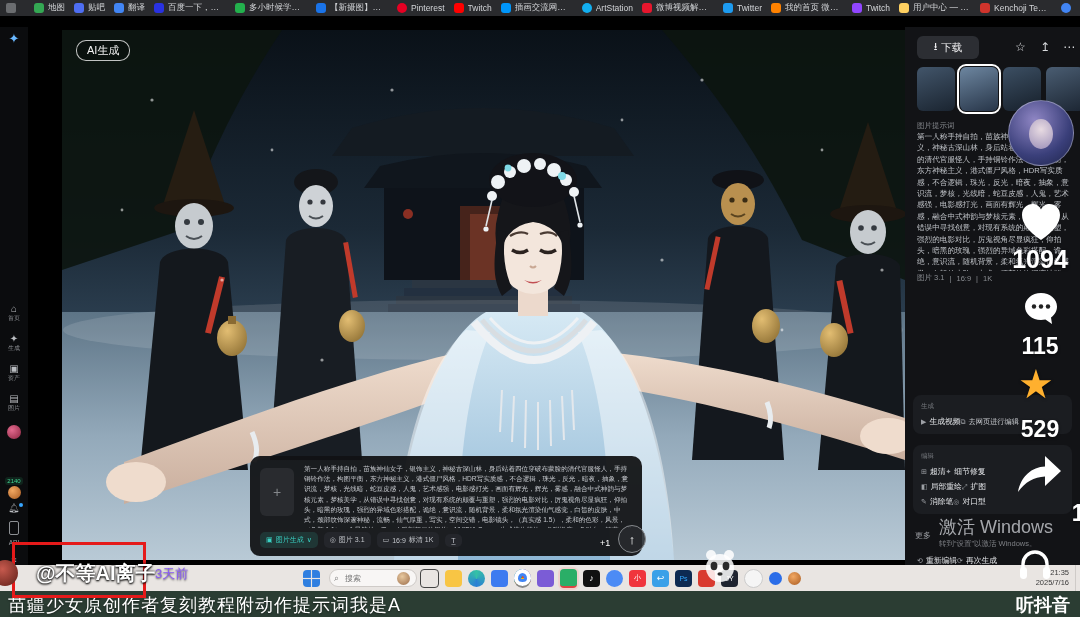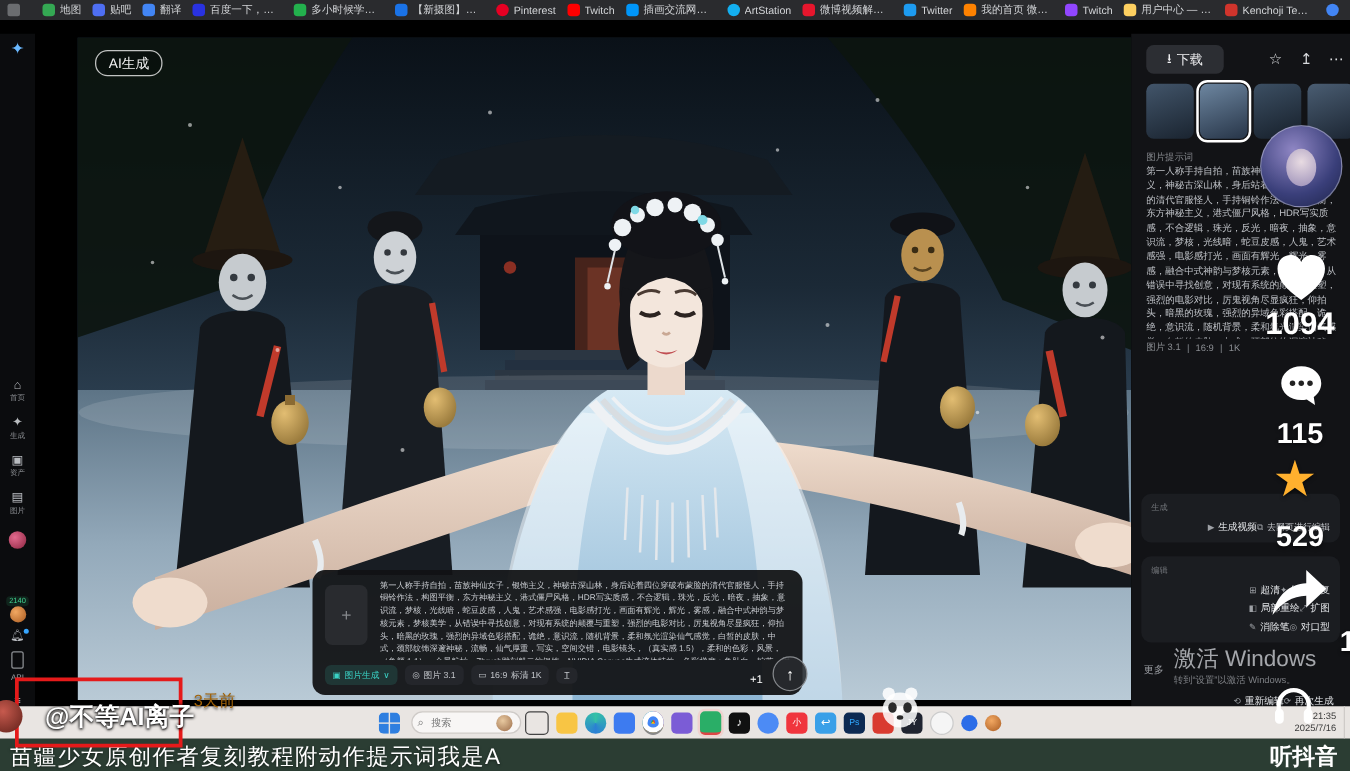--- a/index.html
+++ b/index.html
@@ -38,21 +38,21 @@
   #dlbtn{left:12px;top:9px;width:62px;height:23px;background:#2c2e33;border-radius:6px;color:#f0f0f2;
          font-size:10.5px;display:flex;align-items:center;justify-content:center;gap:4px;}
   .topico{color:#d8dadd;font-size:12px;}
   .thumb{width:38px;height:44px;border-radius:6px;background:linear-gradient(160deg,#3b4c5e,#18212c);}
   .thumb.sel{outline:2px solid #fff;outline-offset:1px;}
   #ppl{font-size:7.5px;color:#84878c;}
   #ptext{font-size:7.6px;line-height:1.5;color:#bfc2c7;width:152px;height:140px;overflow:hidden;}
   .meta{font-size:7.5px;color:#8a8d92;display:flex;gap:5px;align-items:center;}
   .card{background:#1b1d21;border-radius:8px;box-sizing:border-box;padding:7px 8px;position:absolute;left:8px;width:159px;}
   .cardtitle{font-size:6.5px;color:#74777c;margin-bottom:5px;}
-  .toolrow{display:flex;justify-content:flex-end;margin-top:4px;}
+  .toolrow{display:flex;justify-content:flex-start;margin-top:4px;}
   .tool{font-size:7.8px;color:#e4e6e9;display:flex;gap:3px;align-items:center;}
   .tool .tic{color:#9da0a5;font-size:7px;}
   .actwin1{font-size:18px;color:rgba(190,193,197,.85);}
   .actwin2{font-size:7.5px;color:rgba(160,163,168,.75);}
   
   .dynum{position:absolute;width:70px;text-align:center;color:#fff;font-weight:bold;
          font-size:23px;text-shadow:0 1px 3px rgba(0,0,0,.6);z-index:40;}
   .dyico{position:absolute;z-index:40;}
   
   #taskbar{left:0;top:565px;width:1080px;height:26px;background:#e9e5e2;z-index:20;
@@ -66,21 +66,21 @@
          padding-right:6px;white-space:nowrap;}
   
   #banner{left:0;top:591px;width:1080px;height:26px;background:#2b3d33;z-index:20;}
   #bannertext{left:8px;top:2px;font-size:18px;font-weight:normal;color:#fff;
               text-shadow:0 1px 2px rgba(0,0,0,.5);letter-spacing:1px;}
   #listen{right:10px;top:2px;font-size:18px;font-weight:bold;color:#fff;position:absolute;}
   
   #redbox{left:12px;top:542px;width:128px;height:50px;border:3px solid #e51a1a;z-index:45;}
   #author{left:36px;top:560px;font-size:20px;font-weight:bold;color:#fff;z-index:46;
           text-shadow:0 0 3px #000,0 1px 2px #000;}
-  #posttime{left:155px;top:552px;font-size:13px;color:#a16207;z-index:46;text-shadow:0 1px 2px rgba(0,0,0,.7);}
+  #posttime{left:155px;top:565px;font-size:13px;color:#8b5cf6;z-index:46;text-shadow:0 1px 2px rgba(0,0,0,.7);}
   #wm{left:702px;top:548px;display:flex;align-items:center;gap:8px;z-index:47;}
   #wmtext{font-size:29px;color:rgba(255,255,255,.82);letter-spacing:2px;font-weight:bold;}
 </style>
 </head>
 <body>
 
 <div id="bmbar" class="abs">
   <span class="fav" style="background:#6b6d70;border-radius:2px;"></span>
   <span class="bmdiv"></span>
   <span class="bm">

